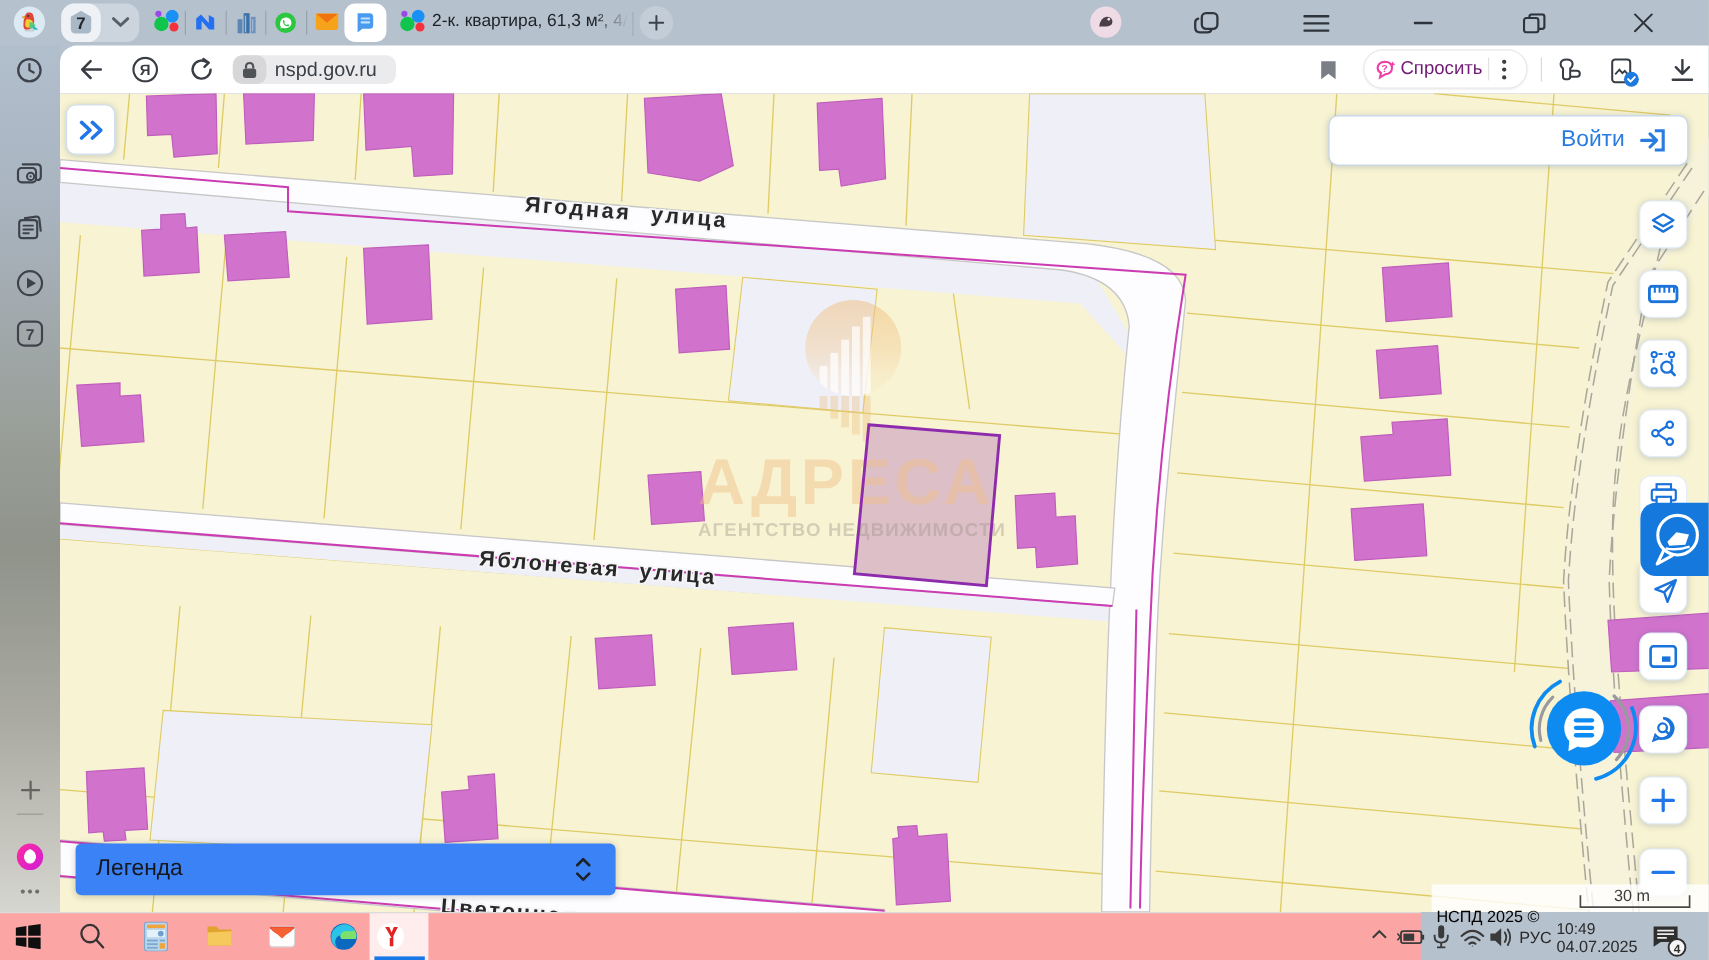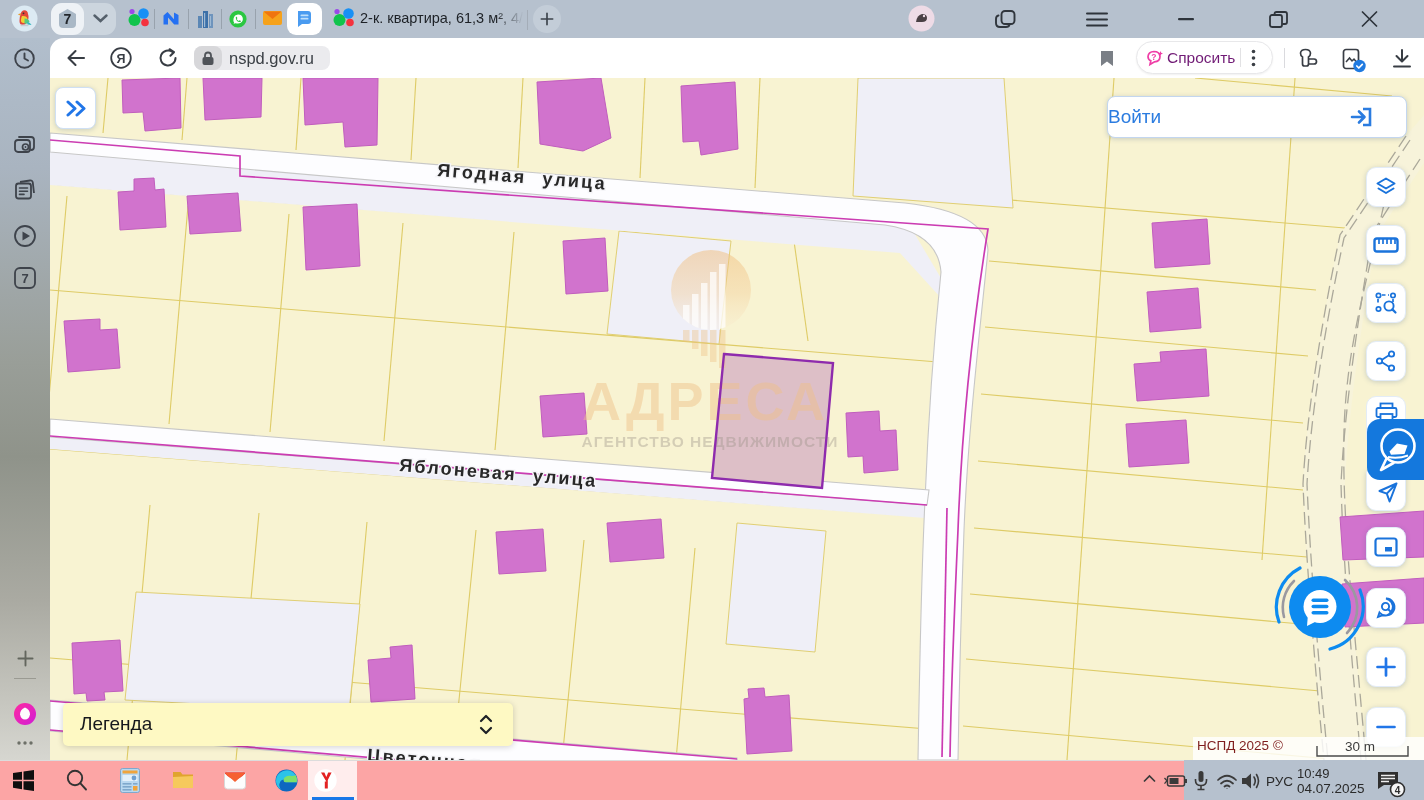--- a/index.html
+++ b/index.html
@@ -359,21 +359,21 @@
 </svg>
 </div>
 <div id="overlays">
 
  <div class="btnw" style="left:55px;top:87px;width:41px;height:42px;border-radius:8px;border-color:#cfe0f4">
   <svg width="22" height="17" viewBox="0 0 22 17">
         <path d="M3,2 L10,8.5 L3,15 M12,2 L19,8.5 L12,15" stroke="#2176e8" stroke-width="3" fill="none" stroke-linecap="round" stroke-linejoin="round"></path>
       </svg>
  </div>
 
- <div class="btnw" style="left:1107px;top:96px;width:300px;height:42px;border-radius:8px;border-color:#c3d6ef;justify-content:space-between;padding-right:32px">
+ <div class="btnw" style="left:1107px;top:96px;width:300px;height:42px;border-radius:8px;border-color:#c3d6ef;justify-content:flex-end;padding-right:16px">
   <span style="font-size:19px;color:#2b7ce0;margin-right:12px">Войти</span>
   <svg width="24" height="22" viewBox="0 0 24 22">
         <path d="M13 3 H20 V19 H13" stroke="#2b7ce0" stroke-width="2.6" fill="none"></path>
         <path d="M2 11 H14 M9 5.5 L14.5 11 L9 16.5" stroke="#2b7ce0" stroke-width="2.6" fill="none" stroke-linecap="round" stroke-linejoin="round"></path>
       </svg>
  </div>
 
  <div class="btnw" style="left:1366px;top:167px;width:40px;height:40px">
   <svg width="24" height="24" viewBox="0 0 24 24">
         <path d="M12,3.5 L20.5,8.5 L12,13.5 L3.5,8.5 Z" stroke="#1a73db" stroke-width="2" fill="none" stroke-linejoin="round"></path>
@@ -452,29 +452,29 @@
   <path d="M86,29 A44,44 0 0 1 56,88" fill="none" stroke="#0d8bf0" stroke-width="3.2" stroke-linecap="round"></path>
   <path d="M71,19 A37,37 0 0 1 73,72" fill="none" stroke="#9a99a0" stroke-width="2.6" stroke-linecap="round"></path>
   <circle cx="46" cy="46" r="31" fill="#0d8bf0"></circle>
   <path d="M34,53 L33,65 L45,59 Z" fill="#fff"></path>
   <circle cx="46" cy="45.5" r="16.5" fill="#fff"></circle>
   <rect x="37.5" y="37.5" width="17" height="3.6" rx="1.8" fill="#0d8bf0"></rect>
   <rect x="37.5" y="43.7" width="17" height="3.6" rx="1.8" fill="#0d8bf0"></rect>
   <rect x="37.5" y="49.9" width="17" height="3.6" rx="1.8" fill="#0d8bf0"></rect>
  </svg>
 
- <div class="abs" style="left:63px;top:703px;width:450px;height:43px;background:#fef9c3;border-radius:5px;box-shadow:0 1px 6px rgba(0,0,0,.18)">
+ <div class="abs" style="left:63px;top:703px;width:450px;height:43px;background:#3b82f6;border-radius:5px;box-shadow:0 1px 6px rgba(0,0,0,.18)">
   <div class="abs" style="left:17px;top:10px;font-size:19px;color:#16181c">Легенда</div>
   <svg class="abs" style="left:415px;top:11px" width="16" height="21" viewBox="0 0 16 21">
         <path d="M3,7 L8,2 L13,7 M3,14 L8,19 L13,14" stroke="#1e2126" stroke-width="2.2" fill="none" stroke-linecap="round" stroke-linejoin="round"></path>
       </svg>
  </div>
 
  <div class="abs" style="left:1193px;top:737px;width:231px;height:23px;background:rgba(255,255,255,.82)">
-  <div class="abs" style="left:4px;top:1px;font-size:13.5px;color:#7f1d1d">НСПД 2025 ©</div>
+  <div class="abs" style="left:4px;top:19px;font-size:13.5px;color:#000000">НСПД 2025 ©</div>
   <div class="abs" style="left:152px;top:2px;font-size:13.5px;color:#3c3c3c">30 m</div>
   <svg class="abs" style="left:122px;top:5px" width="96" height="16" viewBox="0 0 96 16">
         <path d="M2,4 V14 H93 V4" stroke="#4a4a4a" stroke-width="1.4" fill="none"></path>
       </svg>
  </div>
 </div>
 <div id="taskbar" class="abs">
  <svg class="abs" style="left:13px;top:9px" width="21" height="21" viewBox="0 0 21 21">
   <path d="M0,3.1 L9,1.7 V9.7 H0 Z M10.5,1.5 L21,0 V9.7 H10.5 Z M0,11.2 H9 V19.2 L0,17.8 Z M10.5,11.2 H21 V21 L10.5,19.5 Z" fill="#0f0f0f"></path>
  </svg>

